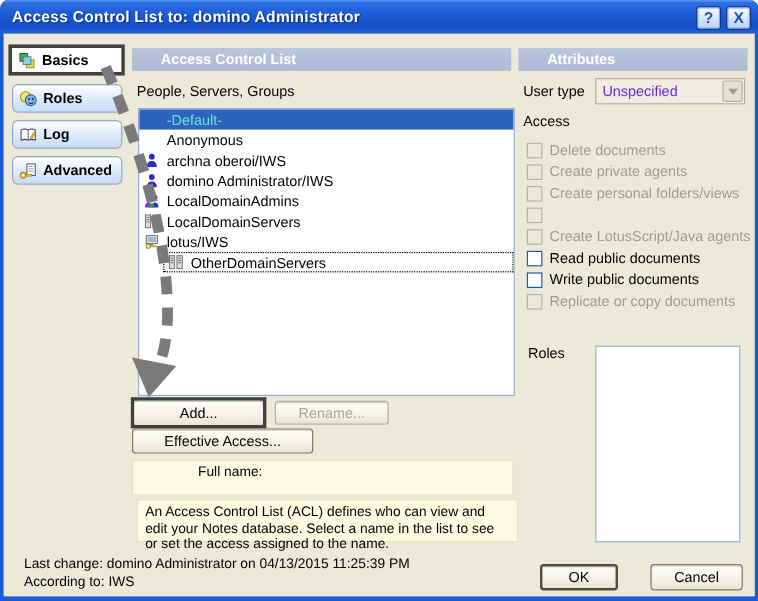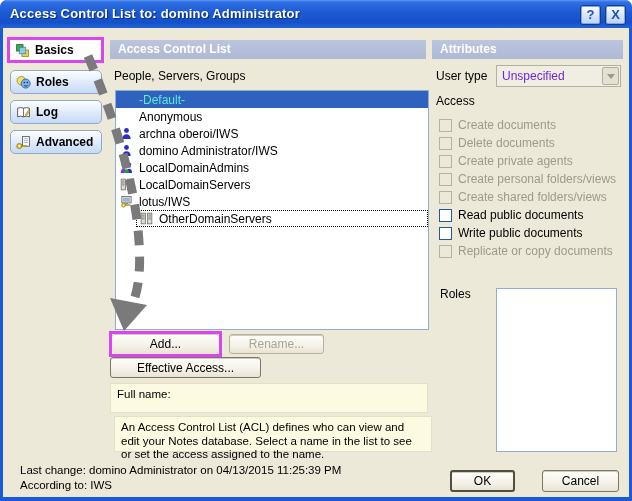--- a/index.html
+++ b/index.html
@@ -17,25 +17,25 @@
   #help-btn{left:580px;}
   #close-btn{left:605px;}
   
   #body{position:absolute;left:3px;top:28px;width:626px;height:469px;background:#ECE9D8;}
   
   .side-btn{position:absolute;left:7px;width:92px;height:24px;border:1px solid #8FA9CE;border-radius:5px;
     background:linear-gradient(180deg,#FDFEFF 0%,#E3EDFB 45%,#C6D9F7 100%);
     display:flex;align-items:center;gap:5px;padding-left:5px;cursor:pointer;}
   .side-btn .lbl{font-size:12px;font-weight:bold;color:#000;}
   .side-btn.active{background:#FFFFFF;border:none;border-radius:0;}
-  .annotate-box{position:absolute;border:3px solid #d946ef;background:#fff;}
+  .annotate-box{position:absolute;border:3px solid #404040;background:#fff;}
   .icon14{width:15px;height:15px;display:inline-block;flex:0 0 15px;}
   
   .panel-hdr{position:absolute;height:19px;background:linear-gradient(180deg,#BCC5DD,#AEB9D5);
-    color:#FFFFFF;font-size:12px;font-weight:bold;line-height:19px;padding-left:8px;}
+    color:#FFFFFF;font-size:12px;font-weight:bold;line-height:19px;padding-left:24px;}
   .field-lbl{position:absolute;font-size:12px;color:#000;}
   
   .dropdown{position:absolute;height:22px;background:#fff;border:1px solid #7F9DB9;display:flex;align-items:center;}
   .dd-text{flex:1;font-size:12px;padding-left:5px;color:#000;white-space:nowrap;overflow:hidden;}
   .dd-btn{width:17px;height:18px;margin-right:1px;border-radius:2px;border:1px solid #9CBEF8;
     background:linear-gradient(180deg,#CBDDFB 0%,#9FC0F2 50%,#7FA8E8 100%);
     display:flex;align-items:center;justify-content:center;flex:0 0 17px;}
   .dd-arrow{width:0;height:0;border-left:4px solid transparent;border-right:4px solid transparent;border-top:5px solid #fff;}
   .dropdown.disabled{background:#F0EEE2;border-color:#B3B0A0;}
   .dropdown.disabled .dd-text{color:#6d28d9;}
@@ -210,57 +210,56 @@
           <span class="txt">OtherDomainServers</span>
         </div>
       </div>
 
     <div class="annotate-box" style="left:106px;top:303px;width:113px;height:26px;">
       <div class="xpbtn" style="left:0;top:0;width:107px;height:20px;border:none;">Add...</div>
     </div>
     <div class="xpbtn disabled" style="left:226px;top:306px;width:95px;height:20px;">Rename...</div>
     <div class="xpbtn" style="left:107px;top:329px;width:151px;height:21px;">Effective Access...</div>
 
-    <div class="ybox" style="left:107px;top:355px;width:318px;height:30px;">
+    <div class="ybox" style="left:107px;top:355px;width:318px;height:30px;padding-left:48px;">
       <div class="ytext">Full name:</div>
     </div>
     <div class="ybox" style="left:111px;top:388px;width:318px;height:36px;">
       <div class="ytext">An Access Control List (ACL) defines who can view and edit your Notes database.  Select a name in the list to see or set the access assigned to the name.</div>
     </div>
 
     <div class="panel-hdr" style="left:429px;top:12px;width:191px;">Attributes</div>
     <div class="field-lbl" style="left:433px;top:41px;">User type</div>
     <div class="dropdown disabled" style="left:493px;top:37px;width:125px;">
       <span class="dd-text">Unspecified</span>
       <span class="dd-btn">
           <span class="dd-arrow"></span>
         </span>
     </div>
     <div class="field-lbl" style="left:433px;top:66px;">Access</div>
 
     <div id="chk-list" style="left:436px;top:88px;">
         <div class="chkrow">
           <span class="cb disabled"></span>
-          <span class="cb-label disabled">Create documents</span>
-        </div>
-        <div class="chkrow">
-          <span class="cb disabled"></span>
           <span class="cb-label disabled">Delete documents</span>
         </div>
         <div class="chkrow">
           <span class="cb disabled"></span>
           <span class="cb-label disabled">Create private agents</span>
         </div>
         <div class="chkrow">
           <span class="cb disabled"></span>
           <span class="cb-label disabled">Create personal folders/views</span>
         </div>
         <div class="chkrow">
           <span class="cb disabled"></span>
-          <span class="cb-label disabled">Create shared folders/views</span>
+        </div>
+        <div class="chkrow">
+          <span class="cb disabled"></span>
+          <span class="cb-label disabled">Create LotusScript/Java agents</span>
         </div>
         <div class="chkrow">
           <span class="cb"></span>
           <span class="cb-label">Read public documents</span>
         </div>
         <div class="chkrow">
           <span class="cb"></span>
           <span class="cb-label">Write public documents</span>
         </div>
         <div class="chkrow">

